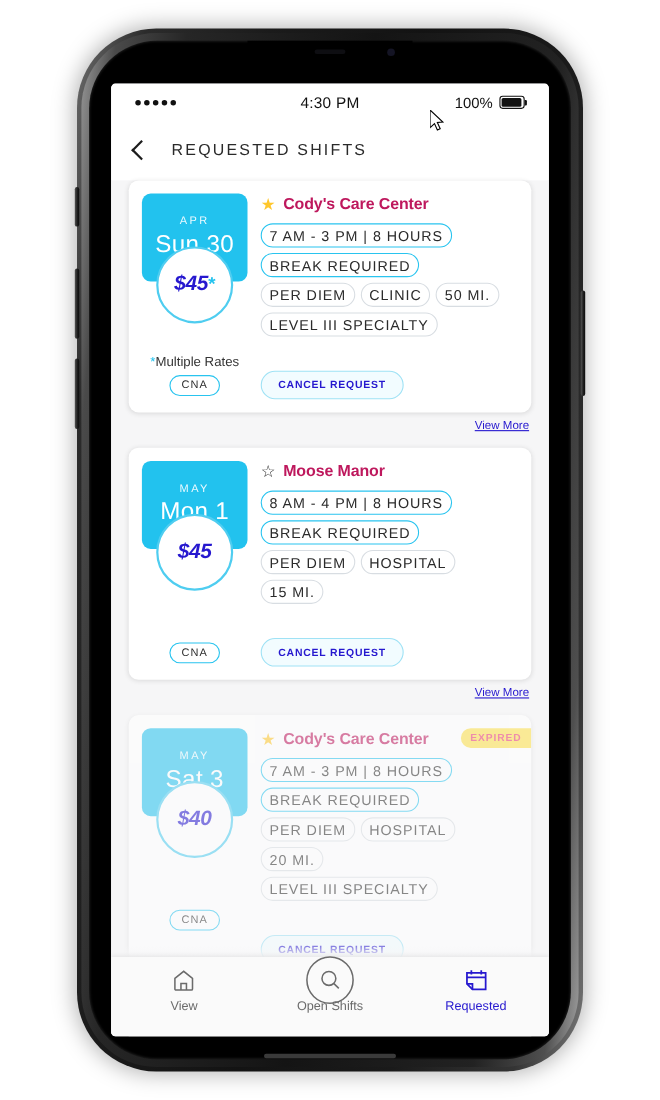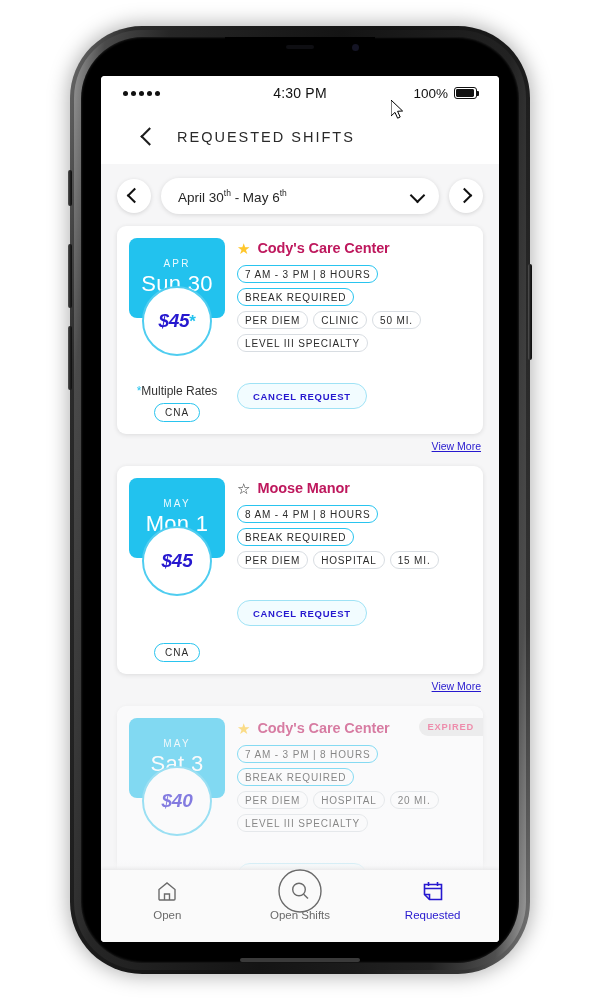--- a/index.html
+++ b/index.html
@@ -74,21 +74,21 @@
   .sb-right { display: flex; align-items: center; gap: 6px; z-index: 2; }
   .sb-pct { font-size: 13.5px; color: #111; }
   .battery { width: 23px; height: 11.5px; border: 1.3px solid #111; border-radius: 3px; position: relative; }
   .battery::after { content:""; position:absolute; right:-3.4px; top:3px; width:2px; height:5px;
                     background:#111; border-radius:0 1px 1px 0; }
   .battery i { position:absolute; left:1.2px; top:1.2px; bottom:1.2px; width:17.5px; background:#111; border-radius:1.4px; display:block; }
 
   
   .titlebar {
     height: 54px; background: #fff; display: flex; align-items: center;
-    padding: 0 38px; gap: 22px; position: relative;
+    padding: 0 17px; gap: 22px; position: relative;
   }
   .back-chevron { width: 16px; height: 16px; position: relative; cursor: pointer; }
   .back-chevron::before {
     content:""; position:absolute; left:4px; top:1px; width:11px; height:11px;
     border-left: 2.3px solid #1c1c1c; border-bottom: 2.3px solid #1c1c1c;
     transform: rotate(45deg);
   }
   .page-title { font-size: 14.5px; letter-spacing: 2.0px; color: #2a2a2a; font-weight: 400; }
 
   
@@ -156,31 +156,31 @@
   
   .content { flex: 1; min-width: 0; padding-top: 2px; }
   .facility { display: flex; align-items: center; gap: 7px; margin-bottom: 9px; }
   .star { font-size: 15px; line-height: 1; }
   .star.filled { color: #ffc72c; }
   .star.hollow { color: #2b2b2b; }
   .fac-name { font-size: 14.5px; color: #be185d; font-weight: bold; letter-spacing: -.1px; }
   .pill-row { display: flex; flex-wrap: wrap; gap: 5px; margin-bottom: 5px; }
   .pill {
     border: 1.2px solid #d8dde2; border-radius: 11px; padding: 2.5px 7px;
-    font-size: 10px; letter-spacing: .85px; color: #2b2b2b; white-space: nowrap;
+    font-size: 13px; letter-spacing: .85px; color: #2b2b2b; white-space: nowrap;
   }
   .pill.cyan { border-color: #29c4ef; }
   .cancel-btn {
     margin-top: 26px; display: inline-flex; align-items: center; justify-content: center;
     height: 26px; padding: 0 15px; border-radius: 14px;
     background: #f2fcff; border: 1.2px solid #9fe2f5;
     font-size: 9.5px; letter-spacing: .7px; color: #2618cf; font-weight: bold; cursor: pointer;
   }
   .badge {
-    position: absolute; right: 0; top: 12px; background: #e5e5e5;
+    position: absolute; right: 0; top: 12px; background: #fde047;
     color: #e8376f; font-size: 9.3px; font-weight: bold; letter-spacing: .8px;
     padding: 4px 9px; border-radius: 11px 0 0 11px;
   }
   .view-more {
     text-align: right; padding: 6px 2px 0 0;
     font-size: 10.5px; color: #2618cf; text-decoration: underline; cursor: pointer;
   }
 
   
   .bottomnav {
@@ -237,28 +237,20 @@
             <i></i>
           </span>
       </div>
     </div>
 
     <div class="titlebar">
       <span class="back-chevron"></span>
       <span class="page-title">REQUESTED SHIFTS</span>
     </div>
 
-    <div class="datebar">
-      <div class="arrow-btn left"></div>
-      <div class="date-select">
-        <span class="date-text"><span>April 30</span><sup>th</sup><span> - May 6</span><sup>th</sup></span>
-        <span class="caret"></span>
-      </div>
-      <div class="arrow-btn right"></div>
-    </div>
 
     <div class="list" id="card-list">
         <div class="card-wrap">
     <div class="card">
 
       <div class="datecol">
         <div class="datebox">
           <span class="dc-month">APR</span>
           <span class="dc-day">Sun 30</span>
         </div>
@@ -373,21 +365,21 @@
     <div class="fade-bottom"></div>
 
     <div class="bottomnav" id="bottom-nav">
         <div class="nav-item">
           <span class="nav-icon">
             <svg width="24" height="24" viewBox="0 0 24 24" fill="none" stroke="#6b6b6b" stroke-width="1.4">
               <path d="M4 10.5 12 4l8 6.5V20a1 1 0 0 1-1 1H5a1 1 0 0 1-1-1z"></path>
               <path d="M9.5 21v-6h5v6"></path>
             </svg>
           </span>
-                 <span class="nav-label">Open</span>
+                 <span class="nav-label">View</span>
         </div>
         <div class="nav-item">
           <span class="nav-icon">
             <svg width="46" height="46" viewBox="0 0 46 46" fill="none" stroke="#6b6b6b" stroke-width="1.4">
               <circle cx="23" cy="23" r="21"></circle>
               <circle cx="22" cy="21.5" r="6.3"></circle>
               <path d="M26.6 26.2 31 30.5"></path>
             </svg>
           </span>
                  <span class="nav-label">Open Shifts</span>

